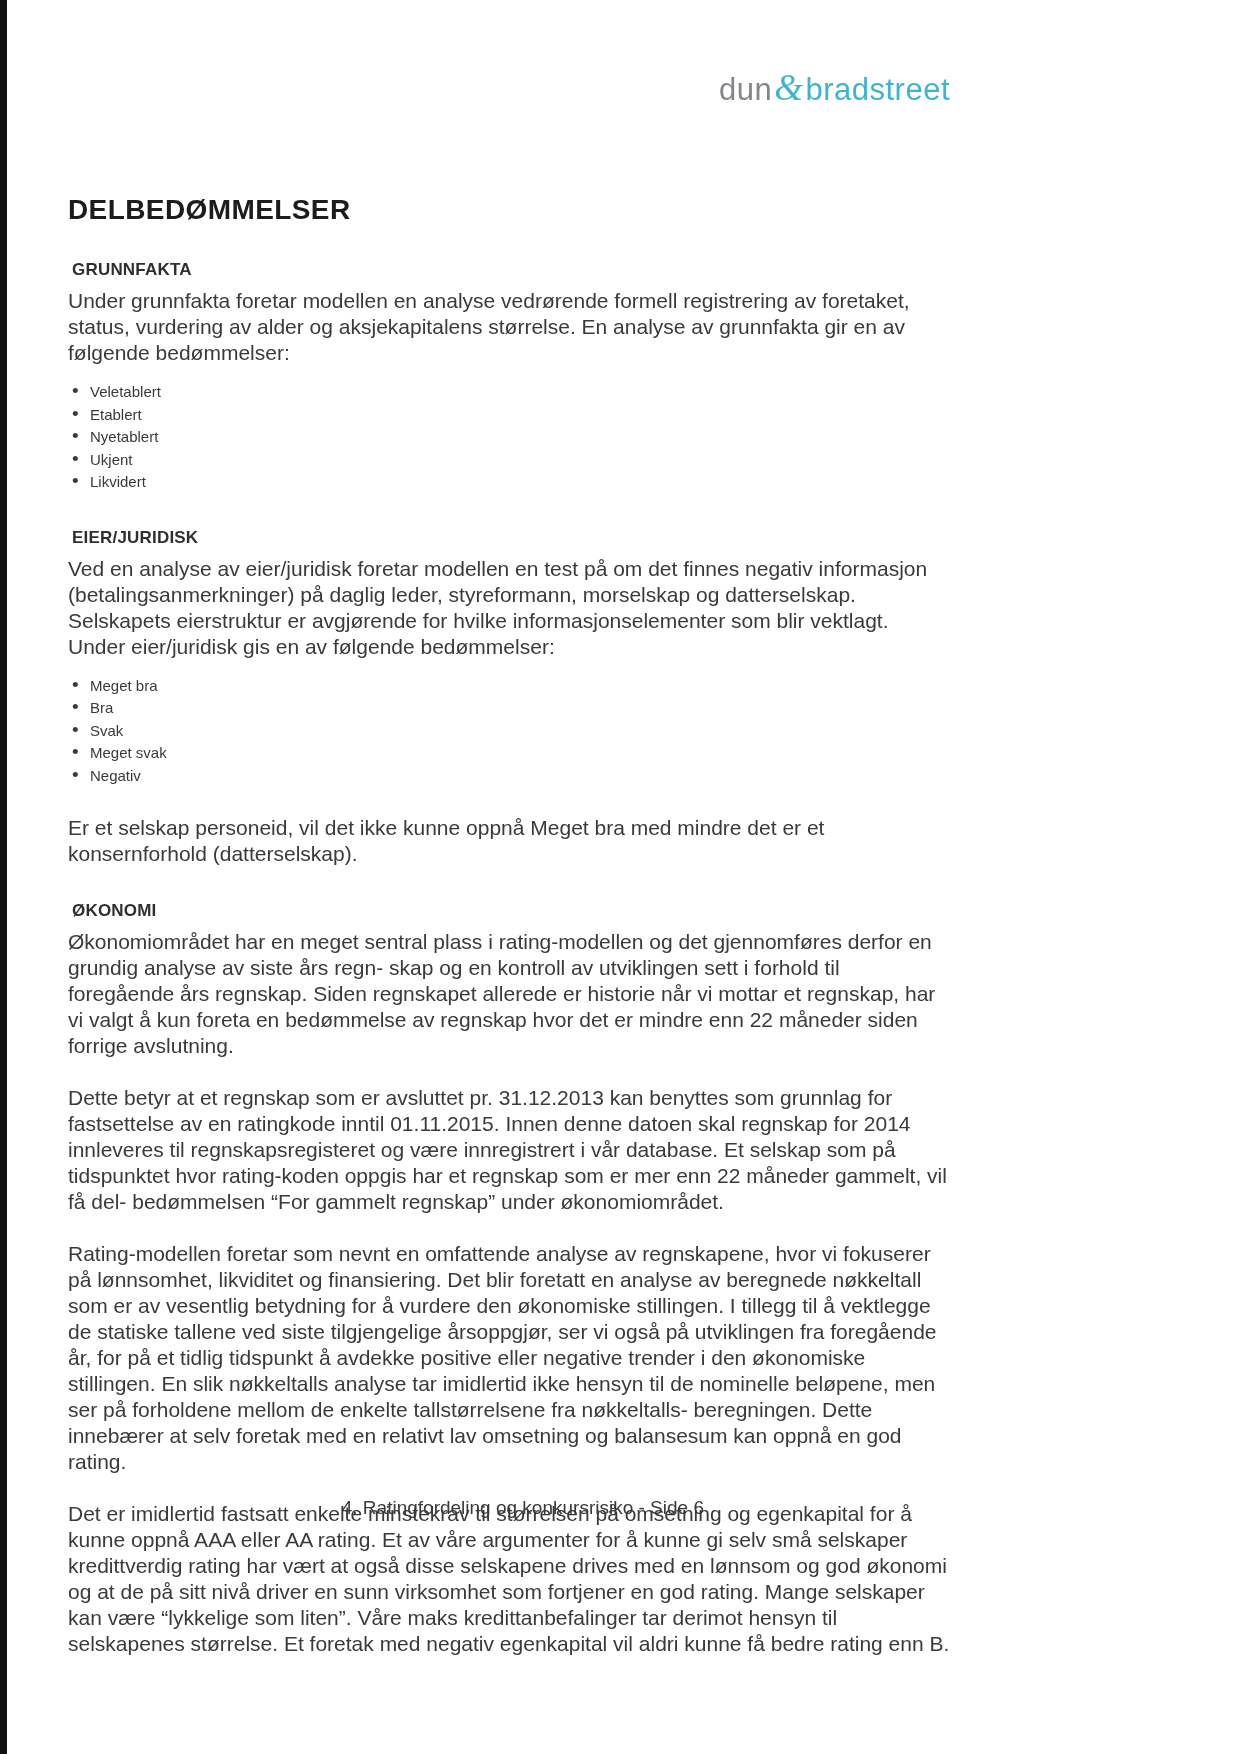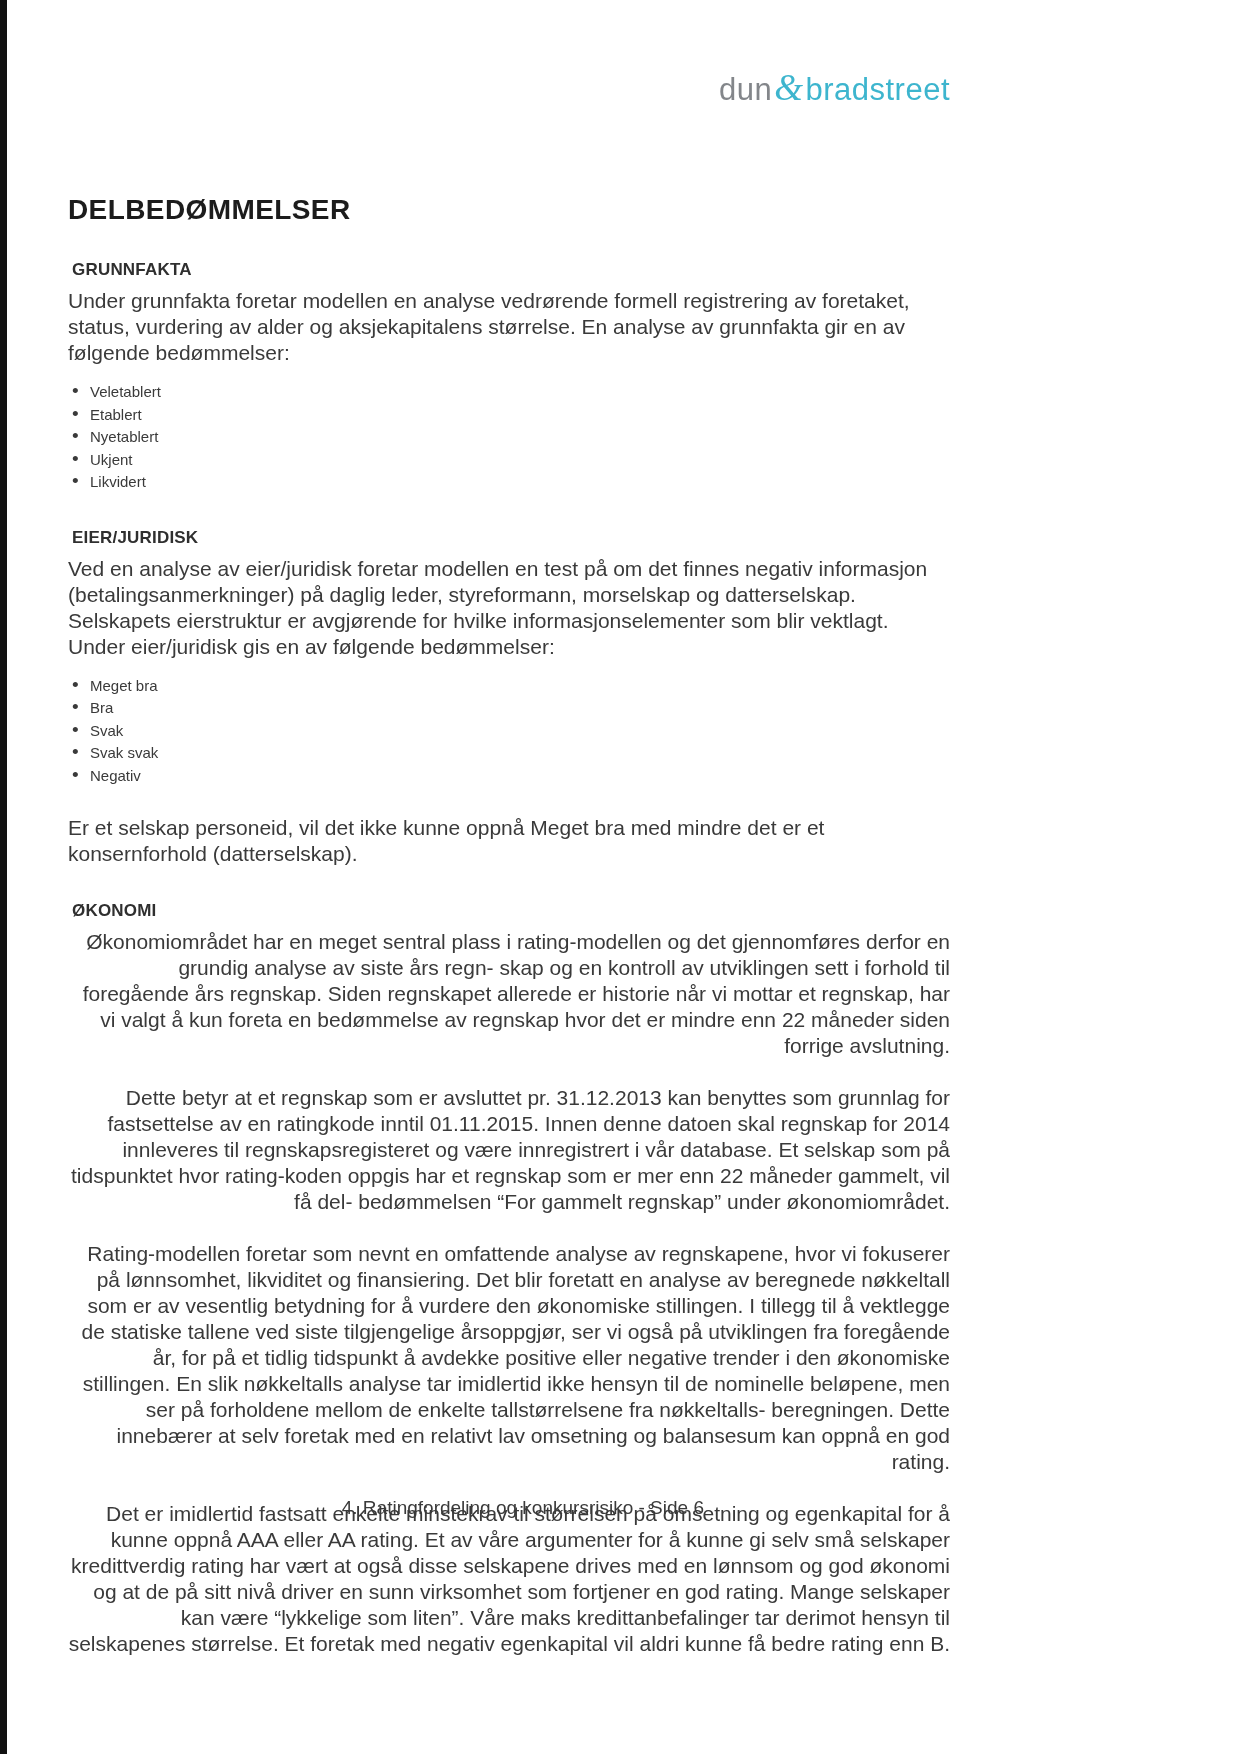--- a/index.html
+++ b/index.html
@@ -54,21 +54,21 @@
     font-weight: bold;
     color: #2f2f2f;
     margin: 34px 0 8px 4px;
     letter-spacing: 0.2px;
   }
   .para {
     font-size: 21px;
     line-height: 26px;
     margin: 0;
   }
-  .para.block { margin-bottom: 26px; text-align: right; }
+  .para.block { margin-bottom: 26px; }
   .para.note { margin-top: 28px; }
   ul.bullets {
     list-style: none;
     margin: 15px 0 0 4px;
     padding: 0;
   }
   ul.bullets li {
     position: relative;
     padding-left: 18px;
     font-size: 15px;
@@ -114,21 +114,21 @@
       </ul>
     </section>
 
     <section>
       <h2 class="section-heading">EIER/JURIDISK</h2>
       <p class="para">Ved en analyse av eier/juridisk foretar modellen en test på om det finnes negativ informasjon (betalingsanmerkninger) på daglig leder, styreformann, morselskap og datterselskap. Selskapets eierstruktur er avgjørende for hvilke informasjonselementer som blir vektlagt. Under eier/juridisk gis en av følgende bedømmelser:</p>
       <ul class="bullets">
         <li>Meget bra</li>
         <li>Bra</li>
         <li>Svak</li>
-        <li>Svak svak</li>
+        <li>Meget svak</li>
         <li>Negativ</li>
       </ul>
       <p class="para note">Er et selskap personeid, vil det ikke kunne oppnå Meget bra med mindre det er et konsernforhold (datterselskap).</p>
     </section>
 
     <section>
       <h2 class="section-heading">ØKONOMI</h2>
       <p class="para block">Økonomiområdet har en meget sentral plass i rating-modellen og det gjennomføres derfor en grundig analyse av siste års regn- skap og en kontroll av utviklingen sett i forhold til foregående års regnskap. Siden regnskapet allerede er historie når vi mottar et regnskap, har vi valgt å kun foreta en bedømmelse av regnskap hvor det er mindre enn 22 måneder siden forrige avslutning.</p>
       <p class="para block">Dette betyr at et regnskap som er avsluttet pr. 31.12.2013 kan benyttes som grunnlag for fastsettelse av en ratingkode inntil 01.11.2015. Innen denne datoen skal regnskap for 2014 innleveres til regnskapsregisteret og være innregistrert i vår database. Et selskap som på tidspunktet hvor rating-koden oppgis har et regnskap som er mer enn 22 måneder gammelt, vil få del- bedømmelsen “For gammelt regnskap” under økonomiområdet.</p>
       <p class="para block">Rating-modellen foretar som nevnt en omfattende analyse av regnskapene, hvor vi fokuserer på lønnsomhet, likviditet og finansiering. Det blir foretatt en analyse av beregnede nøkkeltall som er av vesentlig betydning for å vurdere den økonomiske stillingen. I tillegg til å vektlegge de statiske tallene ved siste tilgjengelige årsoppgjør, ser vi også på utviklingen fra foregående år, for på et tidlig tidspunkt å avdekke positive eller negative trender i den økonomiske stillingen. En slik nøkkeltalls analyse tar imidlertid ikke hensyn til de nominelle beløpene, men ser på forholdene mellom de enkelte tallstørrelsene fra nøkkeltalls- beregningen. Dette innebærer at selv foretak med en relativt lav omsetning og balansesum kan oppnå en god rating.</p>

